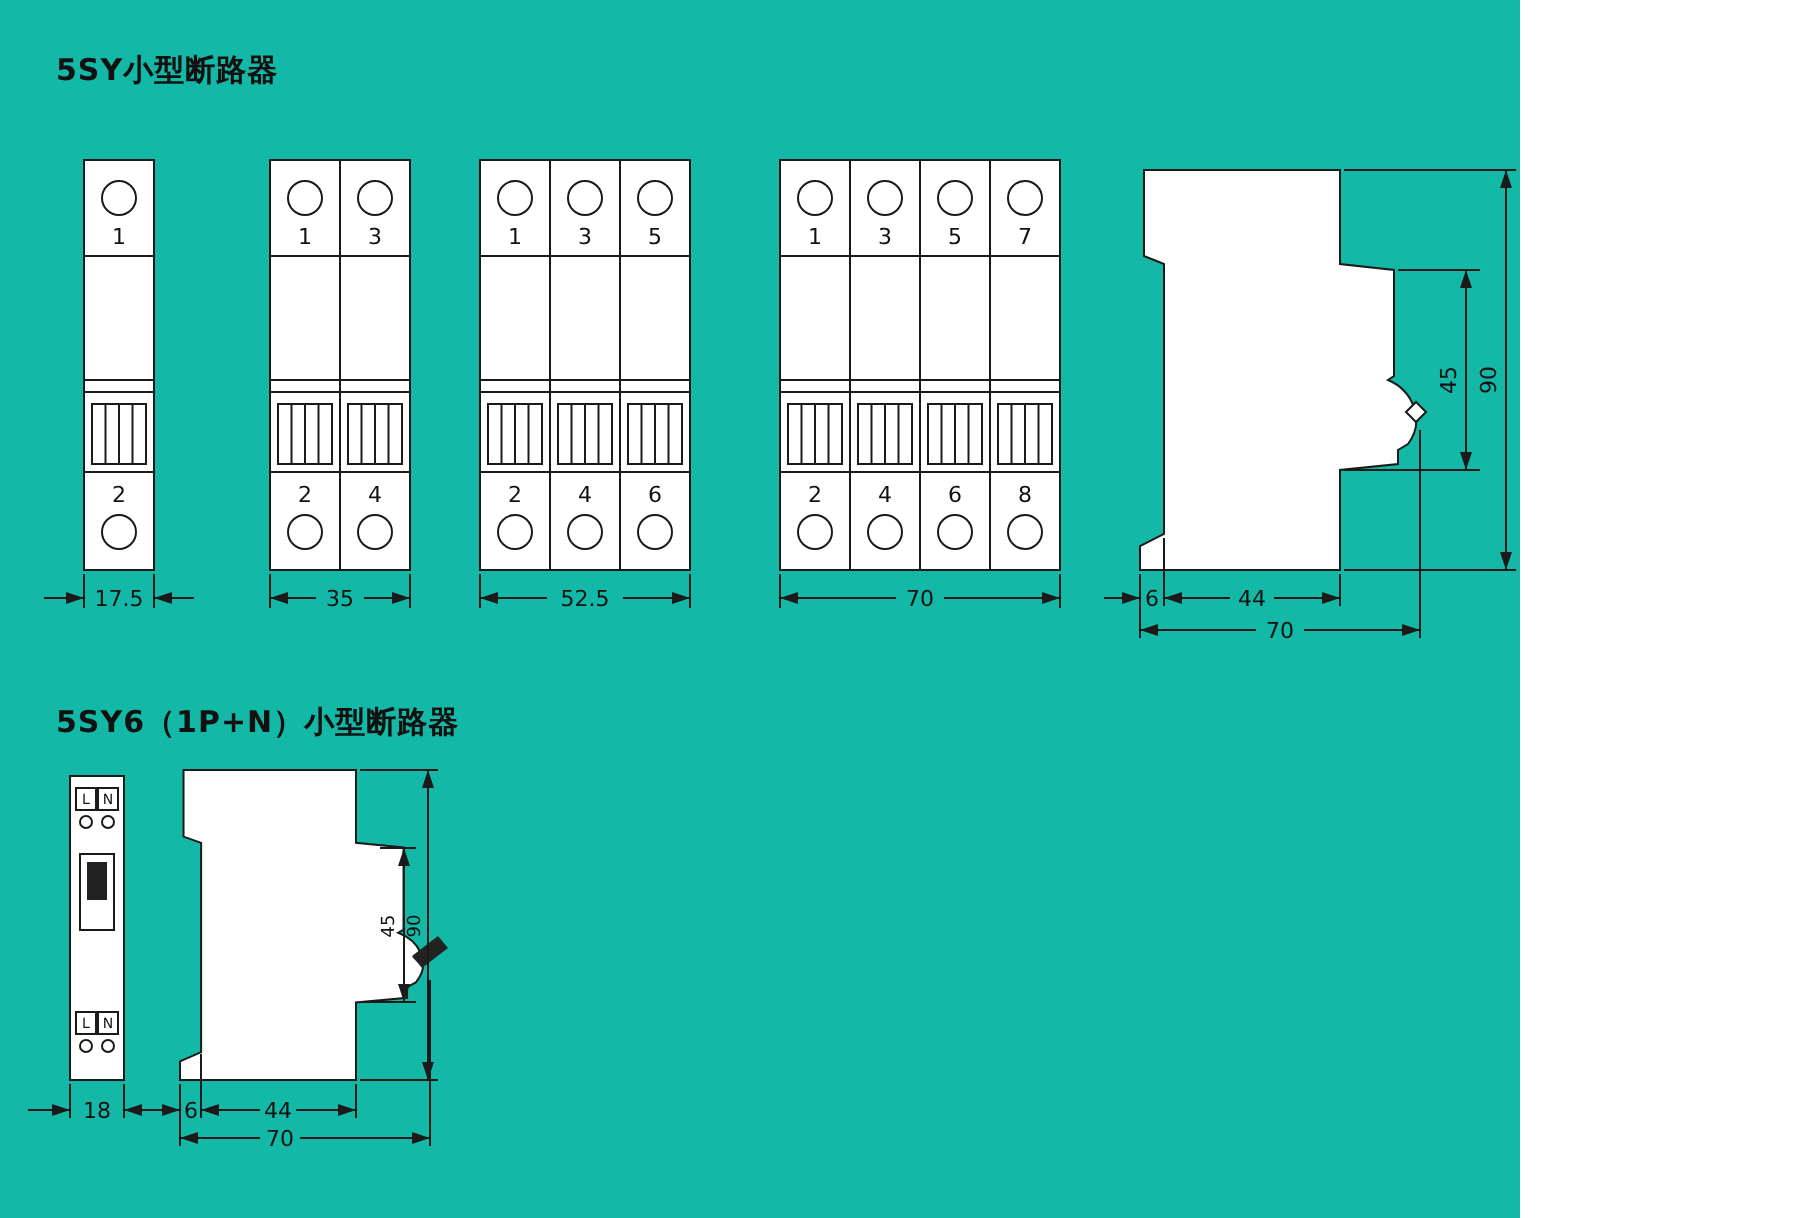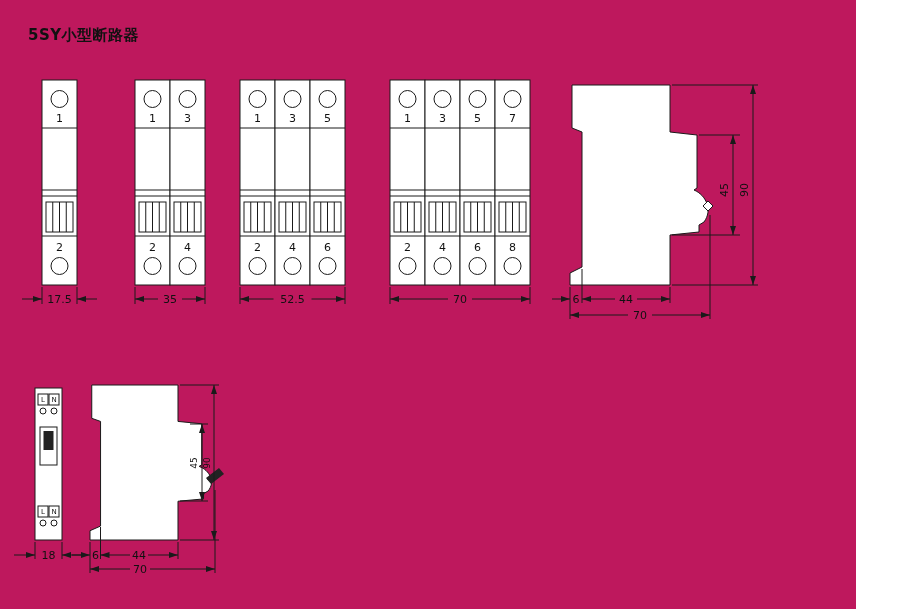--- a/index.html
+++ b/index.html
@@ -1,17 +1,17 @@
 <!DOCTYPE html>
 <html><head>
 <meta charset="utf-8">
 <style>
   html,body{margin:0;padding:0}
   body{font-family:"DejaVu Sans","Liberation Sans",sans-serif;background:#fff}
-  .page{position:relative;width:856px;height:609px;background:#be185d;overflow:hidden}
+  .page{position:relative;width:760px;height:609px;background:#14b8a6;overflow:hidden}
   .heading{position:absolute;left:28px;font-size:15px;font-weight:bold;color:#111;letter-spacing:.5px}
   .drawing{position:absolute;left:0}
   .ln{stroke:#1a1a1a;stroke-width:1;fill:none}
   .lnf{stroke:#1a1a1a;stroke-width:1;fill:#ffffff}
   .num{font-size:11px;fill:#111;font-family:"DejaVu Sans","Liberation Sans",sans-serif}
   .tiny{font-size:7px;fill:#111}
   .tiny-num{font-size:9px;fill:#111}
   .arrowhead{fill:#1a1a1a}
 </style>
 </head>
@@ -212,20 +212,21 @@
       <text class="num" text-anchor="middle" x="576" y="233">6</text>
       <line class="ln" x1="582" y1="229" x2="615" y2="229" marker-start="url(#ah1)"></line>
       <line class="ln" x1="637" y1="229" x2="670" y2="229" marker-end="url(#ah1)"></line>
       <text class="num" text-anchor="middle" x="626" y="233">44</text>
       <line class="ln" x1="628" y1="245" x2="570" y2="245" marker-end="url(#ah1)"></line>
       <line class="ln" x1="652" y1="245" x2="710" y2="245" marker-end="url(#ah1)"></line>
       <text class="num" text-anchor="middle" x="640" y="249">70</text>
     </g>
   </svg>
 
+  <div class="heading" style="top:352px">5SY6（1P+N）小型断路器</div>
 
   <svg class="drawing" style="top:375px" width="900" height="234" viewBox="0 0 900 234">
     <defs>
       <marker id="ah2" markerWidth="9" markerHeight="6" refX="9" refY="3" orient="auto-start-reverse">
         <path class="arrowhead" d="M0,0 L9,3 L0,6 Z"></path>
       </marker>
     </defs>
 
     <g>
       <rect class="lnf" x="35" y="13" width="27" height="152"></rect>

